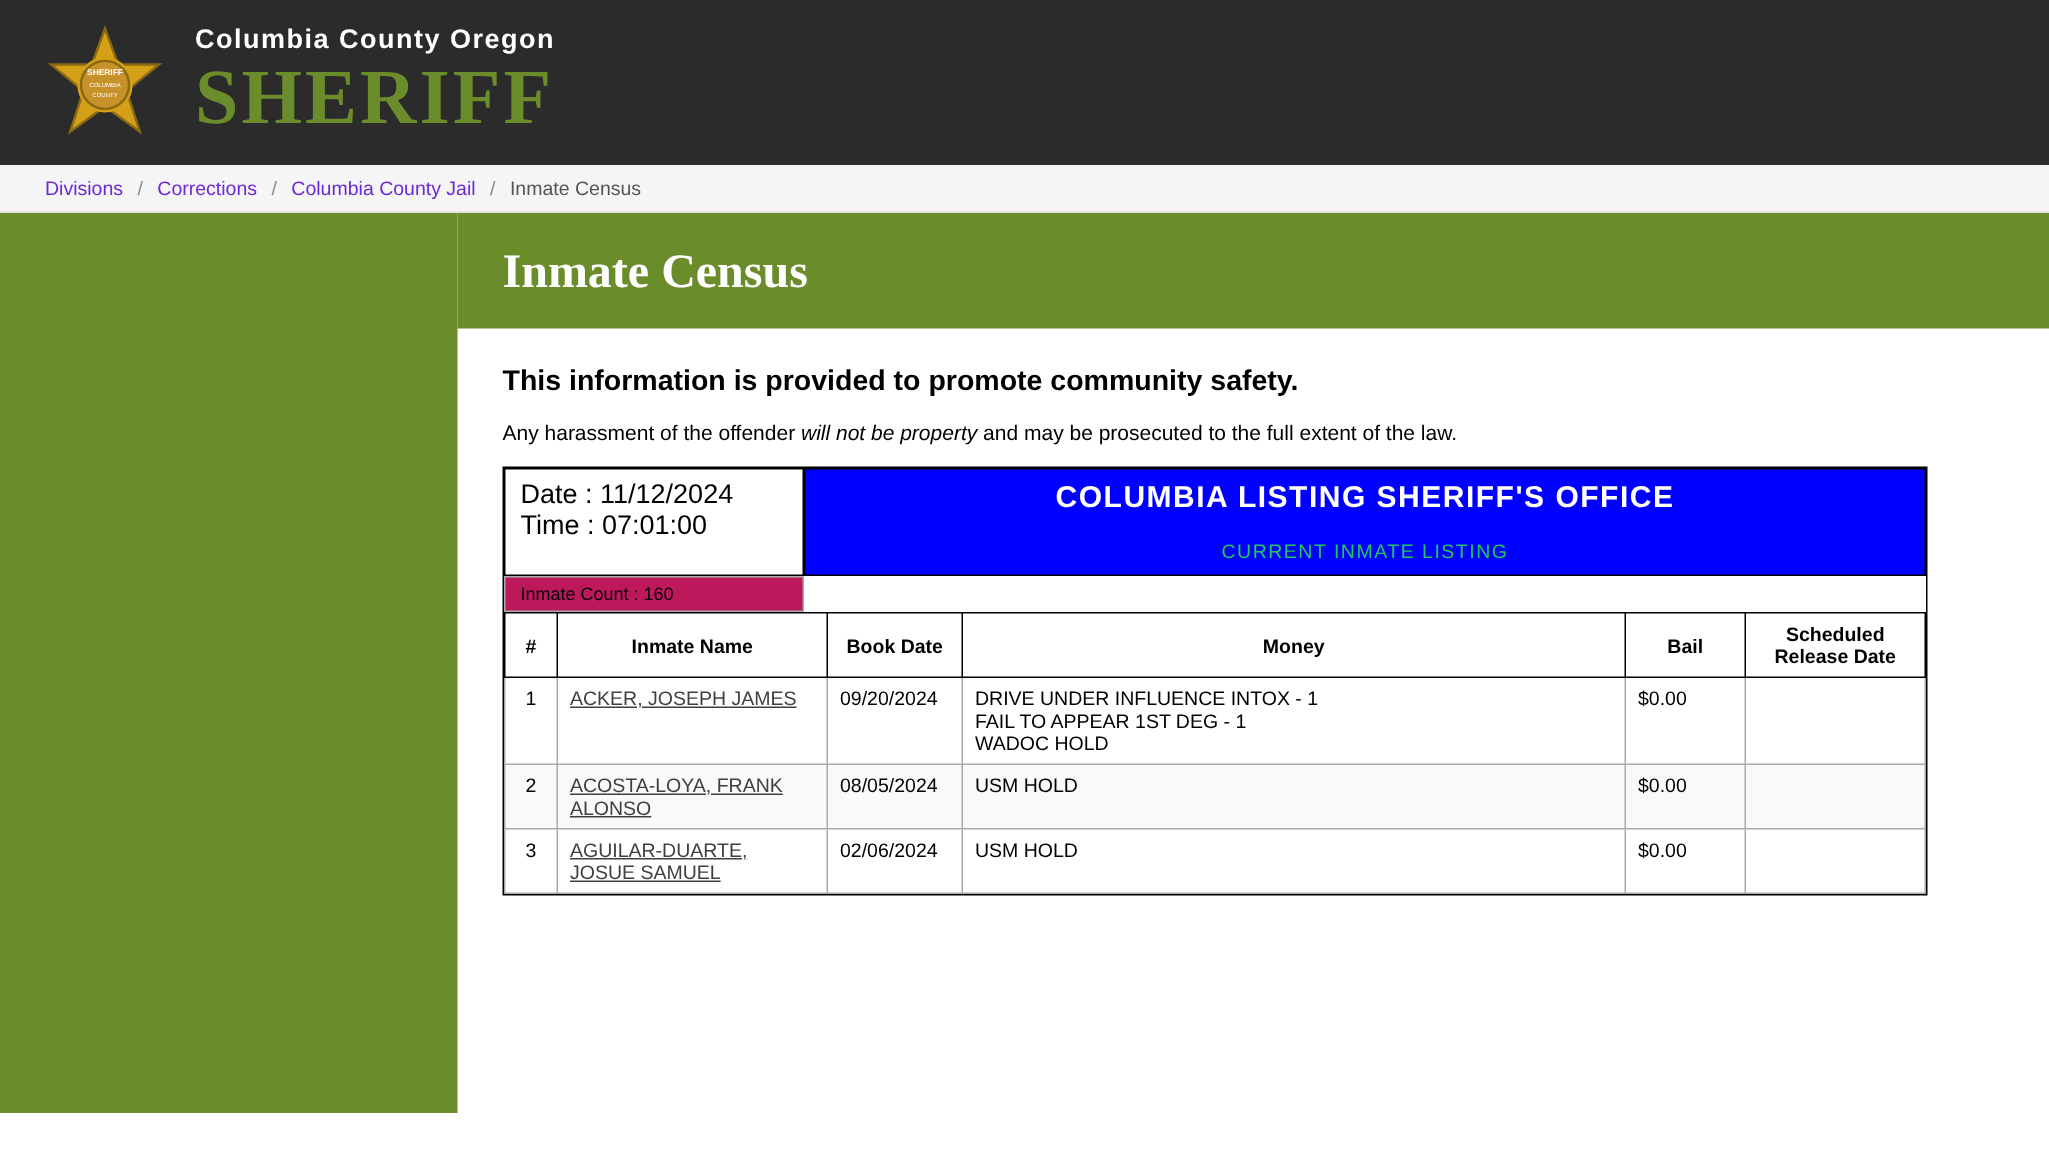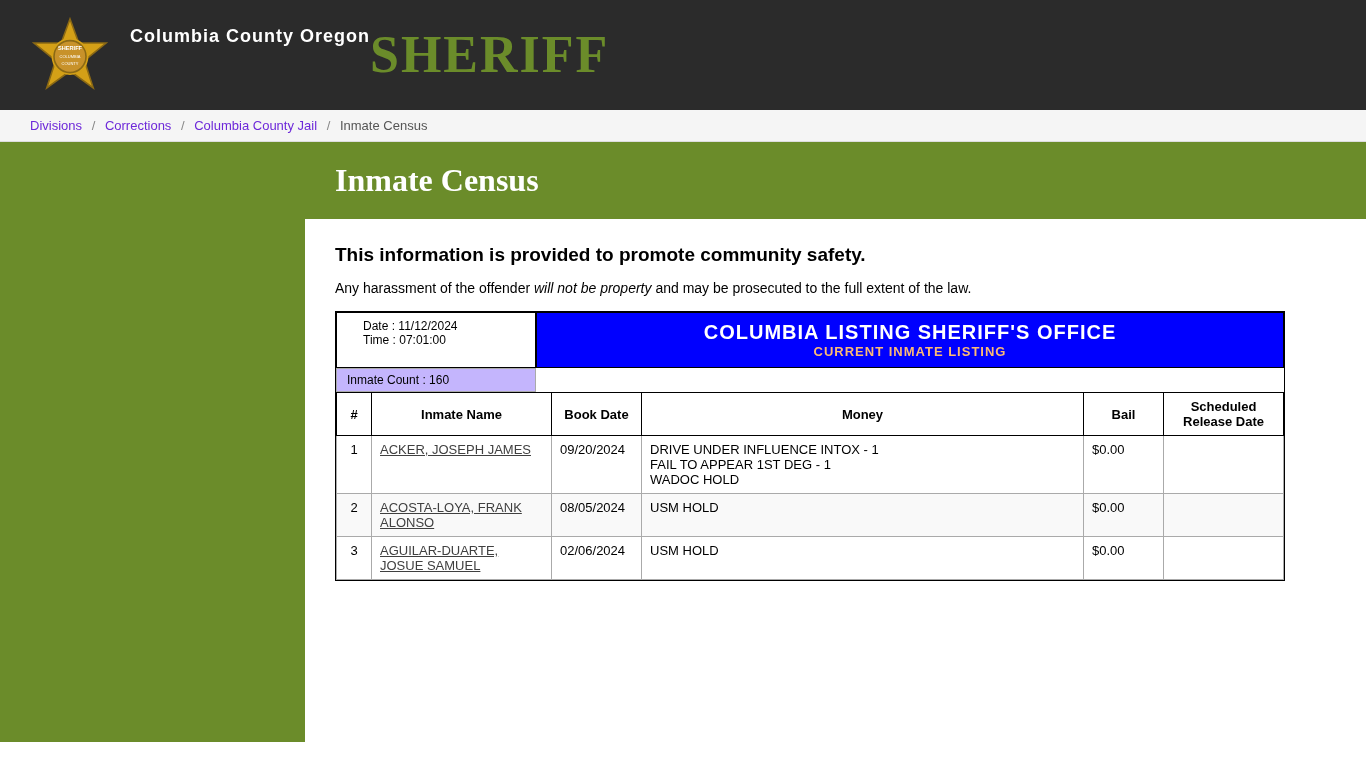--- a/index.html
+++ b/index.html
@@ -13,21 +13,21 @@
       align-items: center;
       gap: 20px;
     }
     .sheriff-badge {
       width: 80px;
       height: 80px;
       flex-shrink: 0;
     }
     .header-text {
       display: flex;
-      flex-direction: row;
+      flex-direction: column;
     }
     .header-subtitle {
       color: #fff;
       font-size: 18px;
       font-weight: bold;
       letter-spacing: 1px;
     }
     .header-title {
       color: #6b8c2a;
       font-size: 52px;
@@ -127,24 +127,24 @@
       border: 1px solid #000;
     }
     .table-title-cell .office-title {
       color: #fff;
       font-size: 20px;
       font-weight: bold;
       text-align: center;
       letter-spacing: 1px;
     }
     .table-title-cell .listing-subtitle {
-      color: #fdba74;
+      color: #22c55e;
       font-size: 13px;
-      font-weight: bold;
-      margin-top: 0;
+      font-weight: normal;
+      margin-top: 16px;
       letter-spacing: 1px;
     }
 
     
     .data-table {
       width: 100%;
       border-collapse: collapse;
       font-size: 13px;
     }
     .data-table th {
@@ -220,31 +220,31 @@
 
       <p class="info-text">
         Any harassment of the offender <em>will not be property</em> and may be prosecuted to the full extent of the law.
       </p>
 
 
 
       <div class="inmate-table-container">
 
         <div class="table-header-row">
-          <div style="border:1px solid #000; padding:6px 26px; width:200px; flex-shrink:0; font-size:12px; background:#fff;">
+          <div style="border:1px solid #000; padding:6px 10px; width:200px; flex-shrink:0; font-size:18px; background:#fff;">
             <div>Date : 11/12/2024</div>
             <div>Time : 07:01:00</div>
           </div>
           <div class="table-title-cell">
             <div class="office-title">COLUMBIA LISTING SHERIFF'S OFFICE</div>
             <div class="listing-subtitle">CURRENT INMATE LISTING</div>
           </div>
         </div>
 
-        <div style="background:#c4b5fd; border:1px solid #aaa; padding:4px 10px; font-size:12px; width:200px;">
+        <div style="background:#be185d; border:1px solid #aaa; padding:4px 10px; font-size:12px; width:200px;">
           <span>Inmate Count : 160</span>
         </div>
 
         <table class="data-table">
           <thead>
             <tr>
               <th class="col-num">#</th>
               <th class="col-name">Inmate Name</th>
               <th class="col-book">Book Date</th>
               <th class="col-charge">Money</th>

